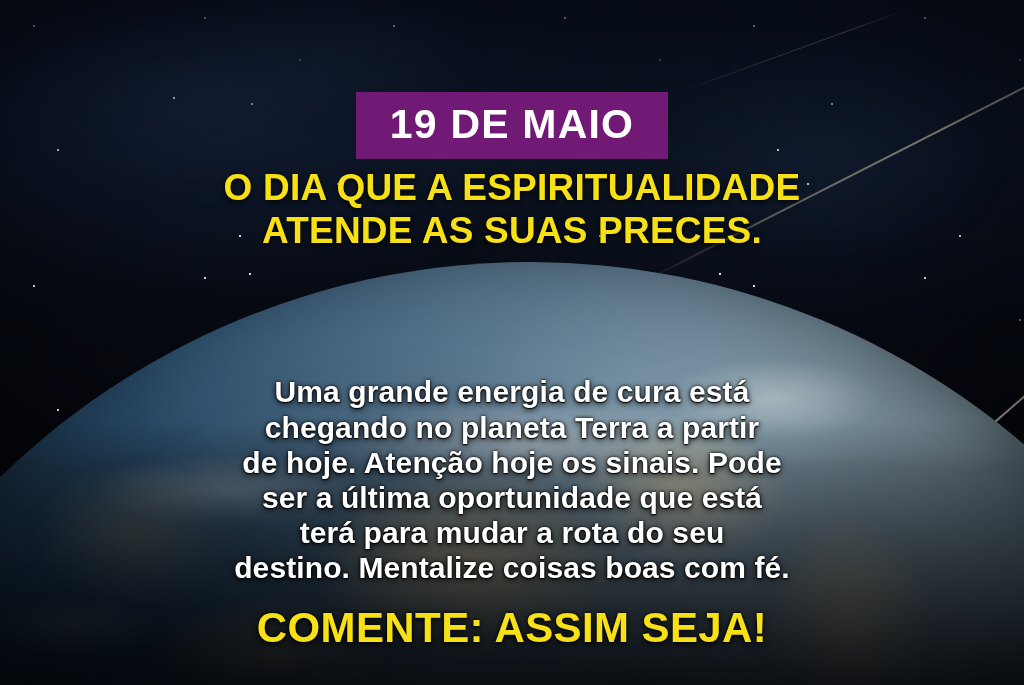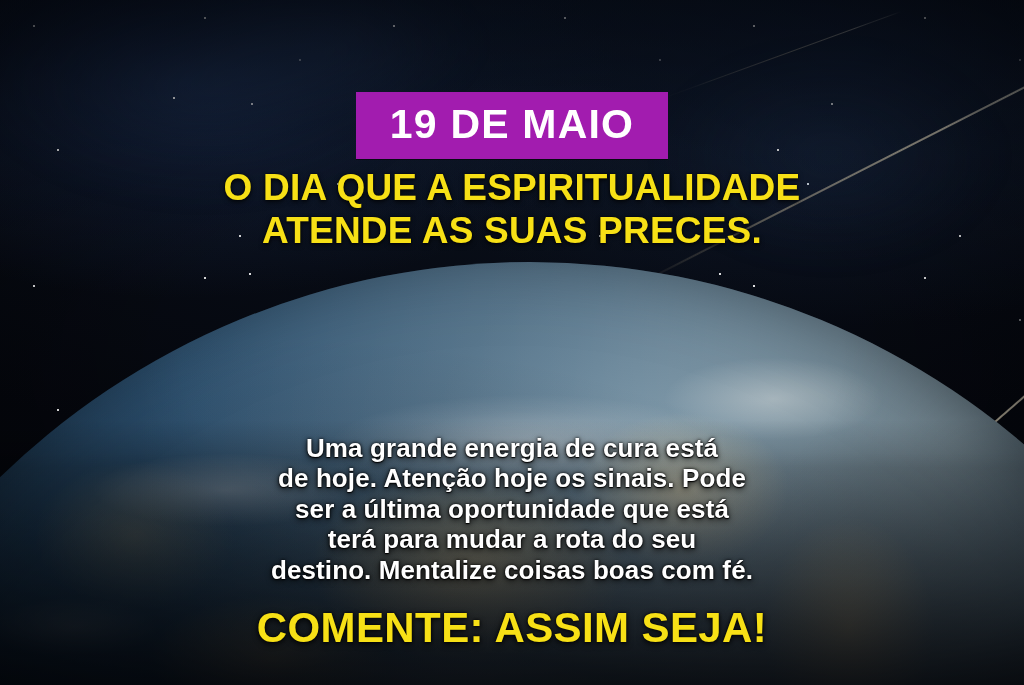--- a/index.html
+++ b/index.html
@@ -254,21 +254,21 @@
   .content {
     position: absolute;
     inset: 0;
     display: flex;
     flex-direction: column;
     align-items: center;
   }
 
   .date-badge {
     margin-top: 92px;
-    background: #a21caf;
+    background: #701a75;
     color: #ffffff;
     font-size: 41px;
     font-weight: 700;
     letter-spacing: 1.2px;
     line-height: 1;
     padding: 12px 34px 14px 34px;
     text-align: center;
     box-shadow: 0 1px 0 rgba(0,0,0,0.45);
   }
 
@@ -287,21 +287,21 @@
 
   .spacer {
     flex: 1 1 auto;
     min-height: 10px;
   }
 
   .body-copy {
     width: 880px;
     text-align: center;
     color: #ffffff;
-    font-size: 26px;
+    font-size: 30px;
     font-weight: 700;
     line-height: 1.17;
     letter-spacing: 0.1px;
     text-shadow: 0 2px 6px rgba(0,0,0,0.88), 0 0 3px rgba(0,0,0,0.95), 0 1px 1px rgba(0,0,0,0.9);
   }
   .body-copy .bc-line { display: block; white-space: nowrap; }
 
   .cta {
     margin-top: 22px;
     margin-bottom: 36px;
@@ -349,20 +349,21 @@
 
     <div class="headline">
       <span class="hl-line">O DIA QUE A ESPIRITUALIDADE</span>
       <span class="hl-line">ATENDE AS SUAS PRECES.</span>
     </div>
 
     <div class="spacer"></div>
 
     <div class="body-copy">
       <span class="bc-line">Uma grande energia de cura está</span>
+      <span class="bc-line">chegando no planeta Terra a partir</span>
       <span class="bc-line">de hoje. Atenção hoje os sinais. Pode</span>
       <span class="bc-line">ser a última oportunidade que está</span>
       <span class="bc-line">terá para mudar a rota do seu</span>
       <span class="bc-line">destino. Mentalize coisas boas com fé.</span>
     </div>
 
     <div class="cta">COMENTE: ASSIM SEJA!</div>
 
   </div>
 </div>

